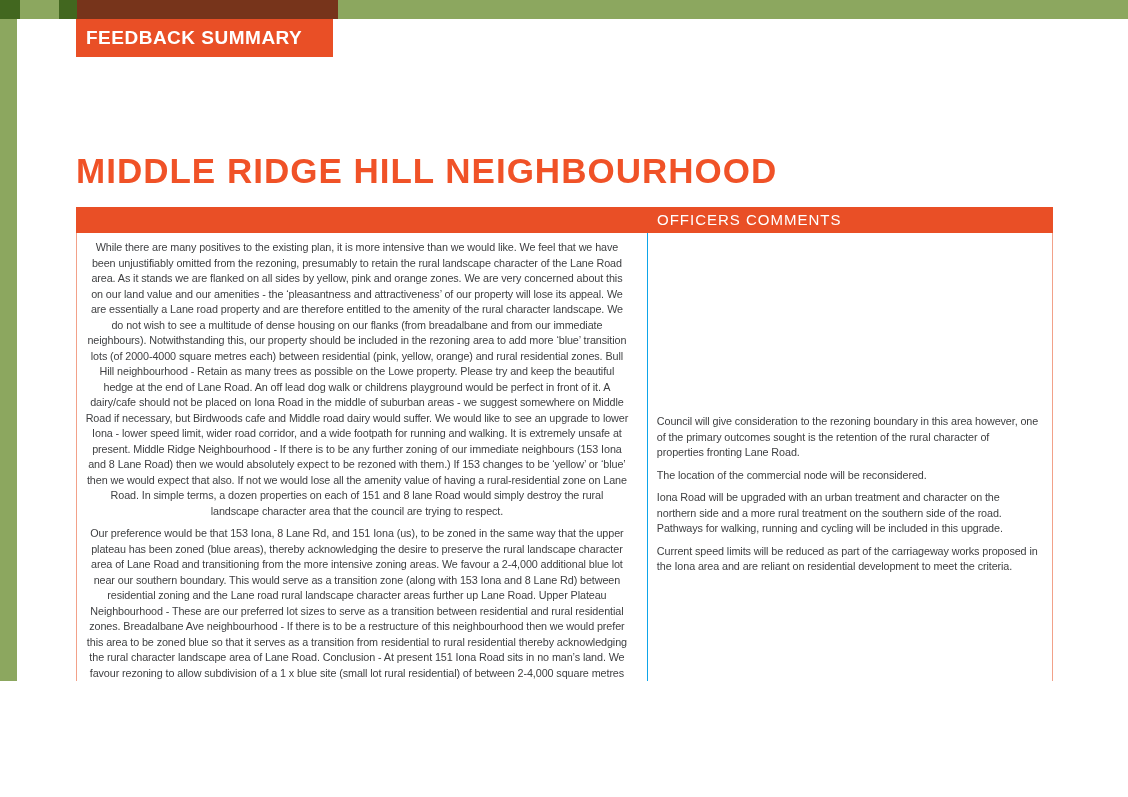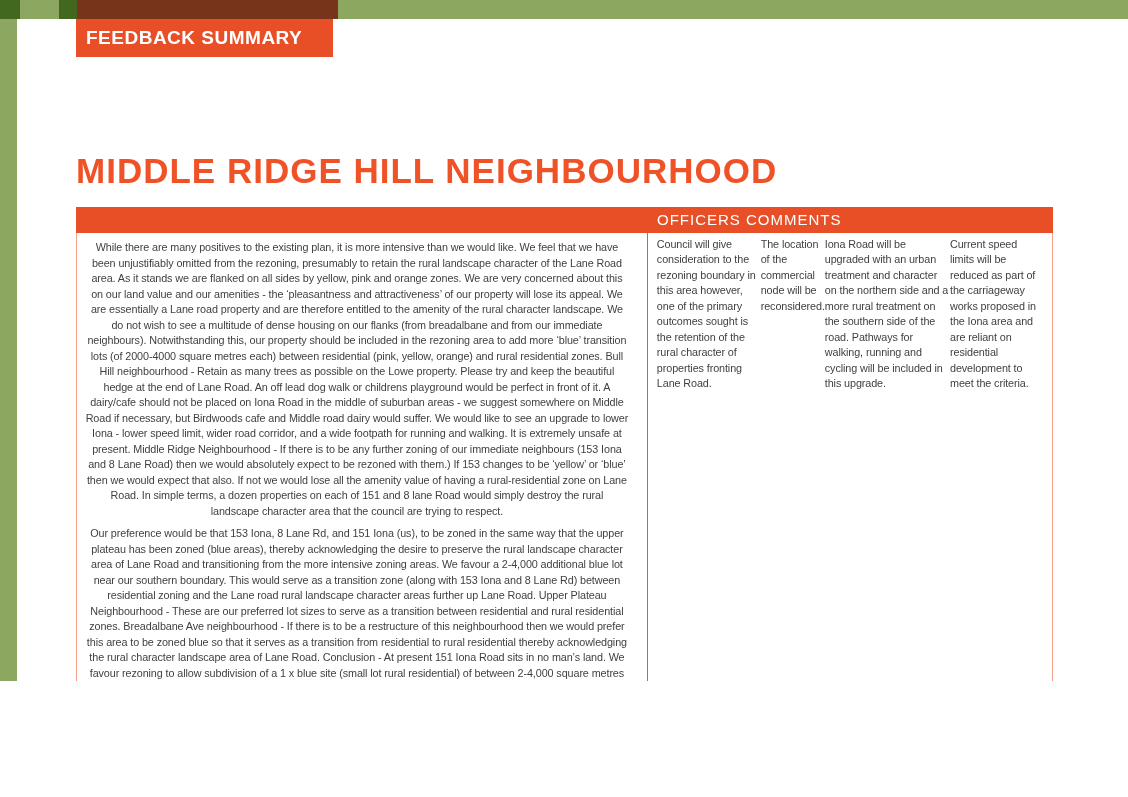--- a/index.html
+++ b/index.html
@@ -37,21 +37,21 @@
     border:1px solid #F2A189;border-top:none;background:#ffffff;
   }
   .cell{font-size:10.8px;line-height:15.5px;color:#3E3F41;letter-spacing:-0.1px;}
   .cell-left{
     width:572px;box-sizing:border-box;border-right:1px solid #0ea5e9;
     padding:7px 18px 5px 8px;overflow:hidden;text-align:center;
   }
   .cell-left p{margin:0 0 7px 0;}
   .cell-right{
     width:405px;box-sizing:border-box;padding:0 13px 0 9px;
-    display:flex;flex-direction:row;justify-content:center;overflow:hidden;
+    display:flex;flex-direction:column;justify-content:center;overflow:hidden;
   }
   .cell-right p{margin:3.5px 0;}
 
   
   .footer{
     position:absolute;left:68px;top:774px;font-size:9.5px;letter-spacing:.6px;
     white-space:nowrap;display:flex;align-items:baseline;text-align:center;
   }
   .footer .pnum{color:#4A4B4D;font-weight:bold;margin-right:7px;}
   .footer .sep{color:#B4B6B8;margin-right:7px;}

